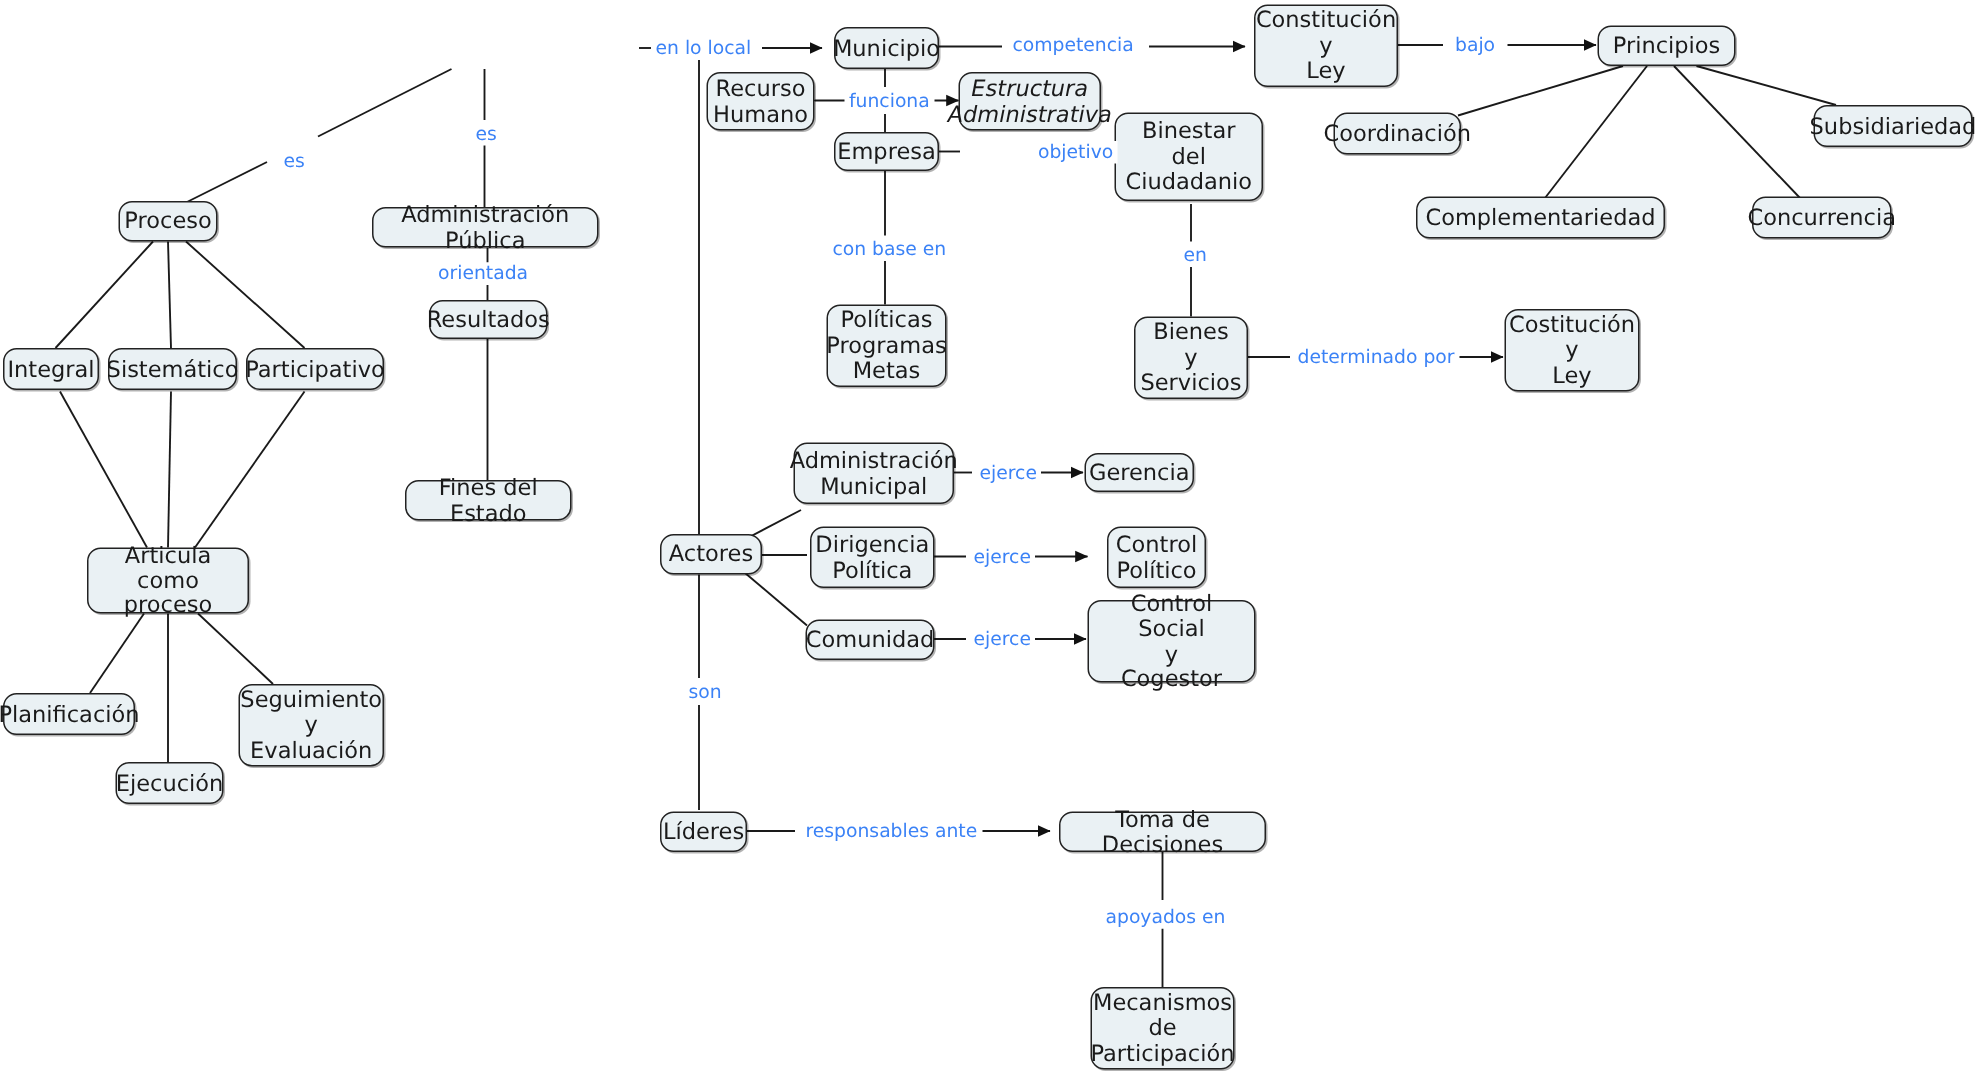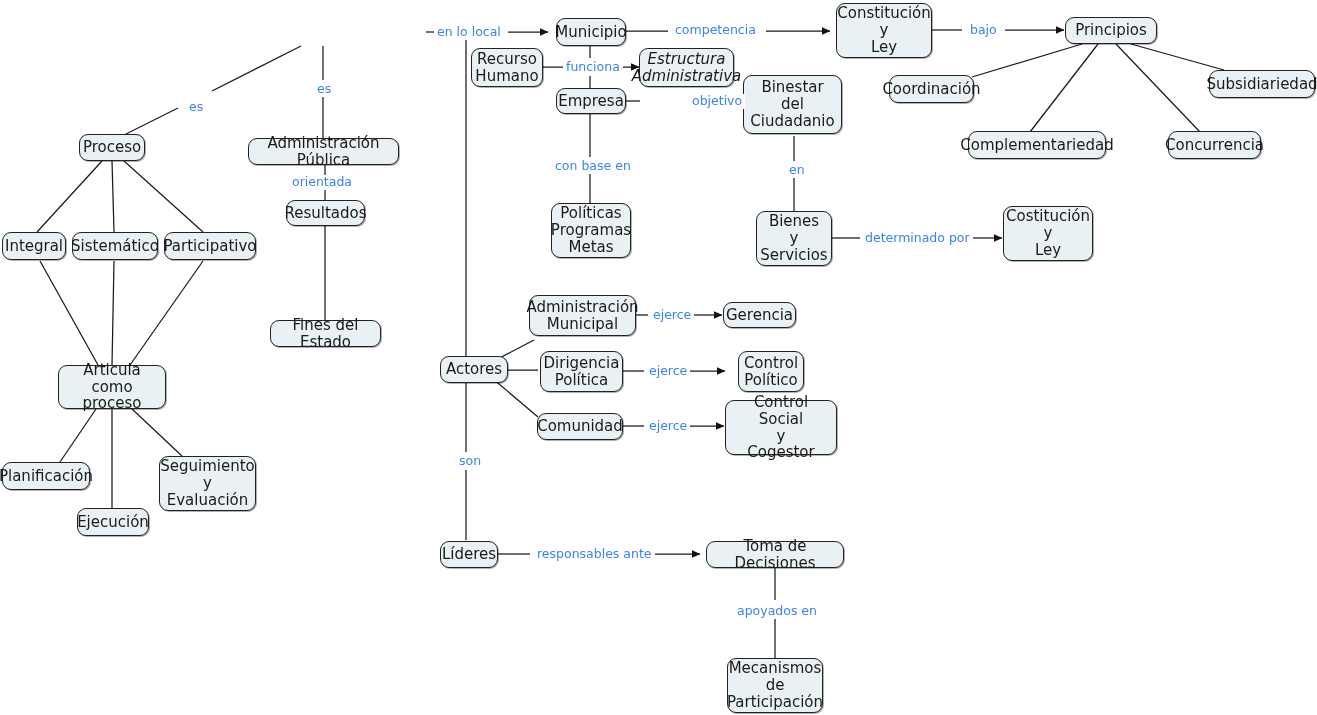--- a/index.html
+++ b/index.html
@@ -179,21 +179,21 @@
 y
 Ley</div>
 
   <div class="node" style="left:836px;top:3px;width:96px;height:55px;">Constitución
 y
 Ley</div>
 
   <div class="node" style="left:1065px;top:17px;width:92px;height:27px;">Principios</div>
 
   <div class="node" style="left:889px;top:75px;width:85px;height:28px;">Coordinación</div>
-  <div class="node" style="left:944px;top:131px;width:138px;height:28px;margin-left:24px;">Complementariedad</div>
+  <div class="node" style="left:944px;top:131px;width:166px;height:28px;">Complementariedad</div>
   <div class="node" style="left:1168px;top:131px;width:93px;height:28px;">Concurrencia</div>
   <div class="node" style="left:1209px;top:70px;width:106px;height:28px;">Subsidiariedad</div>
 
   <div class="node" style="left:440px;top:356px;width:68px;height:27px;text-align:center;">Actores</div>
 
   <div class="node" style="left:529px;top:295px;width:107px;height:41px;">Administración
 Municipal</div>
   <div class="node" style="left:540px;top:351px;width:83px;height:41px;">Dirigencia
 Política</div>
   <div class="node" style="left:537px;top:413px;width:86px;height:27px;">Comunidad</div>

